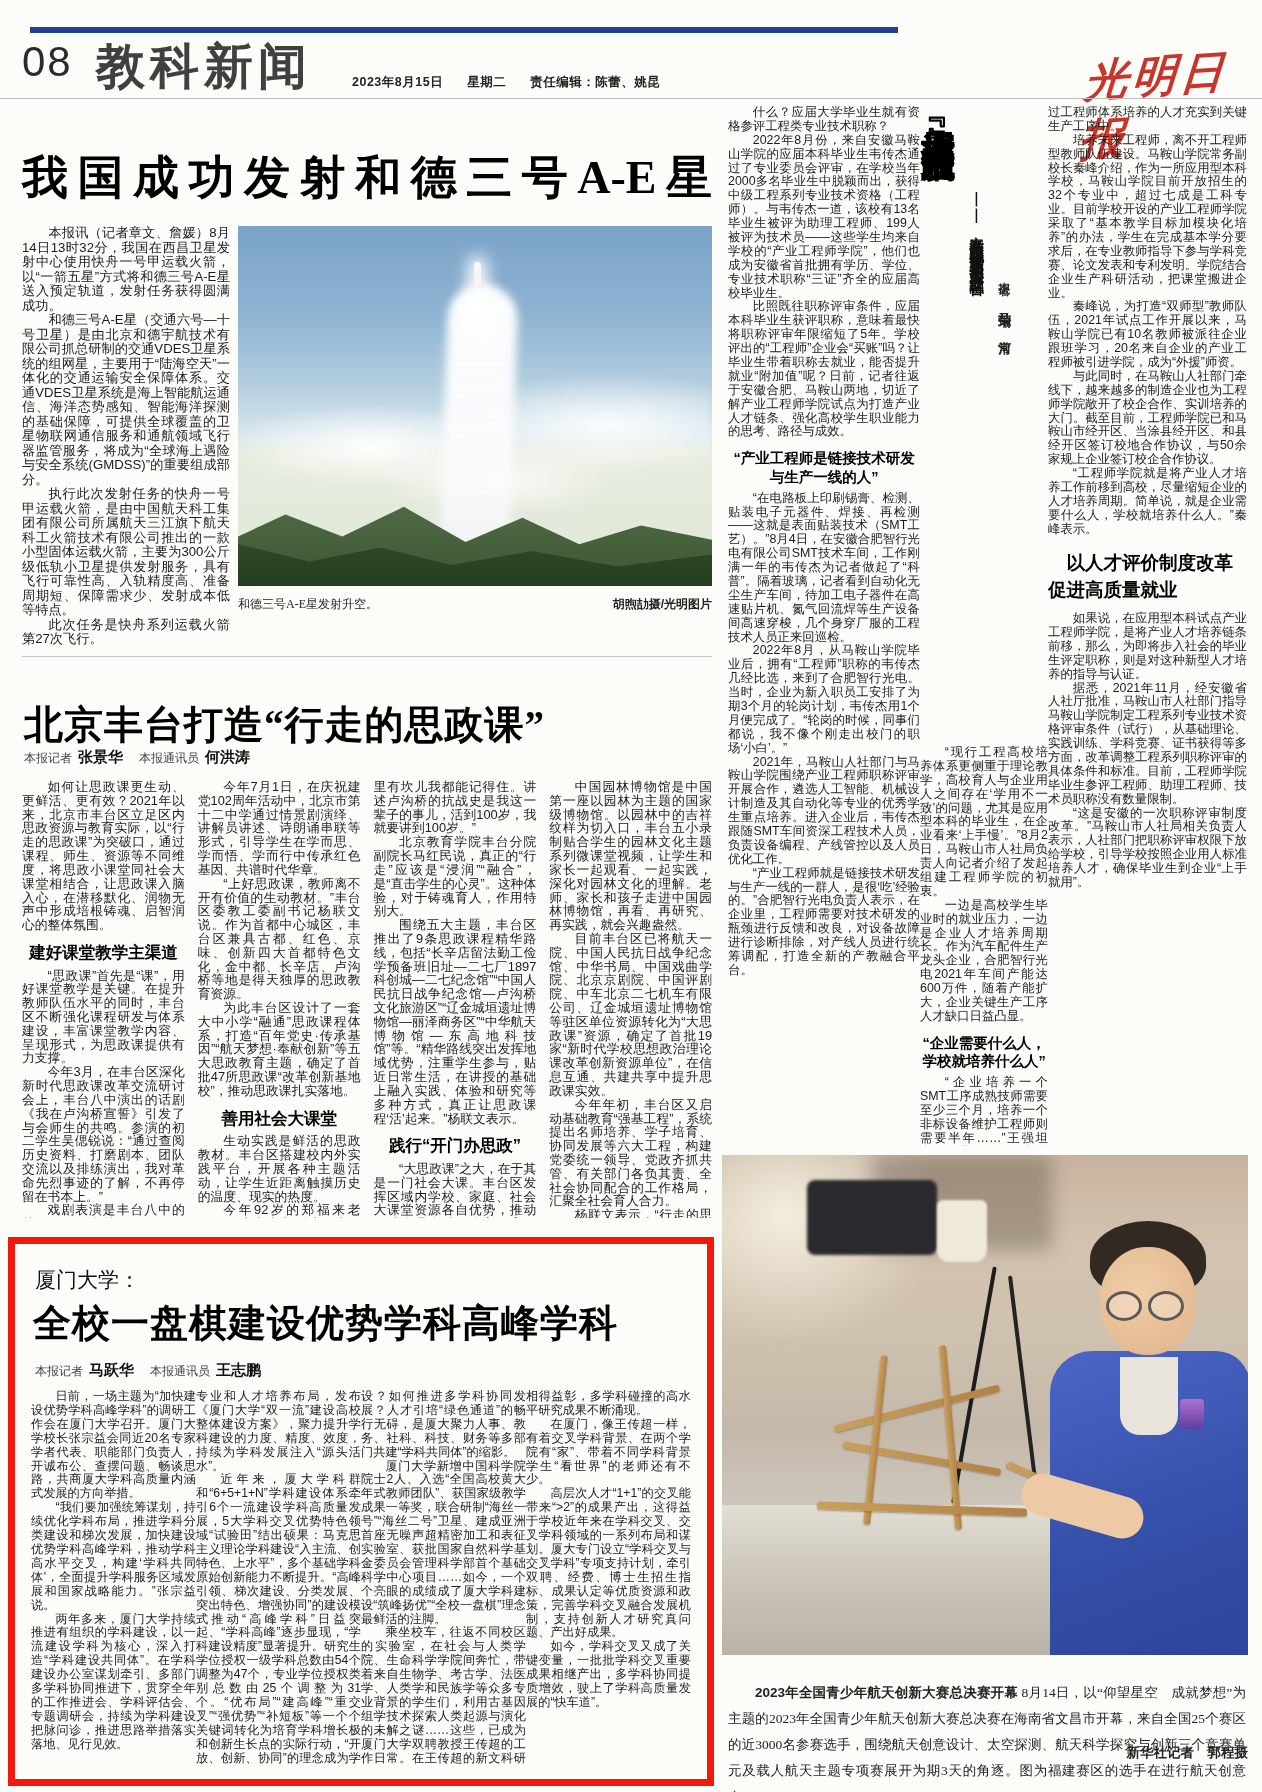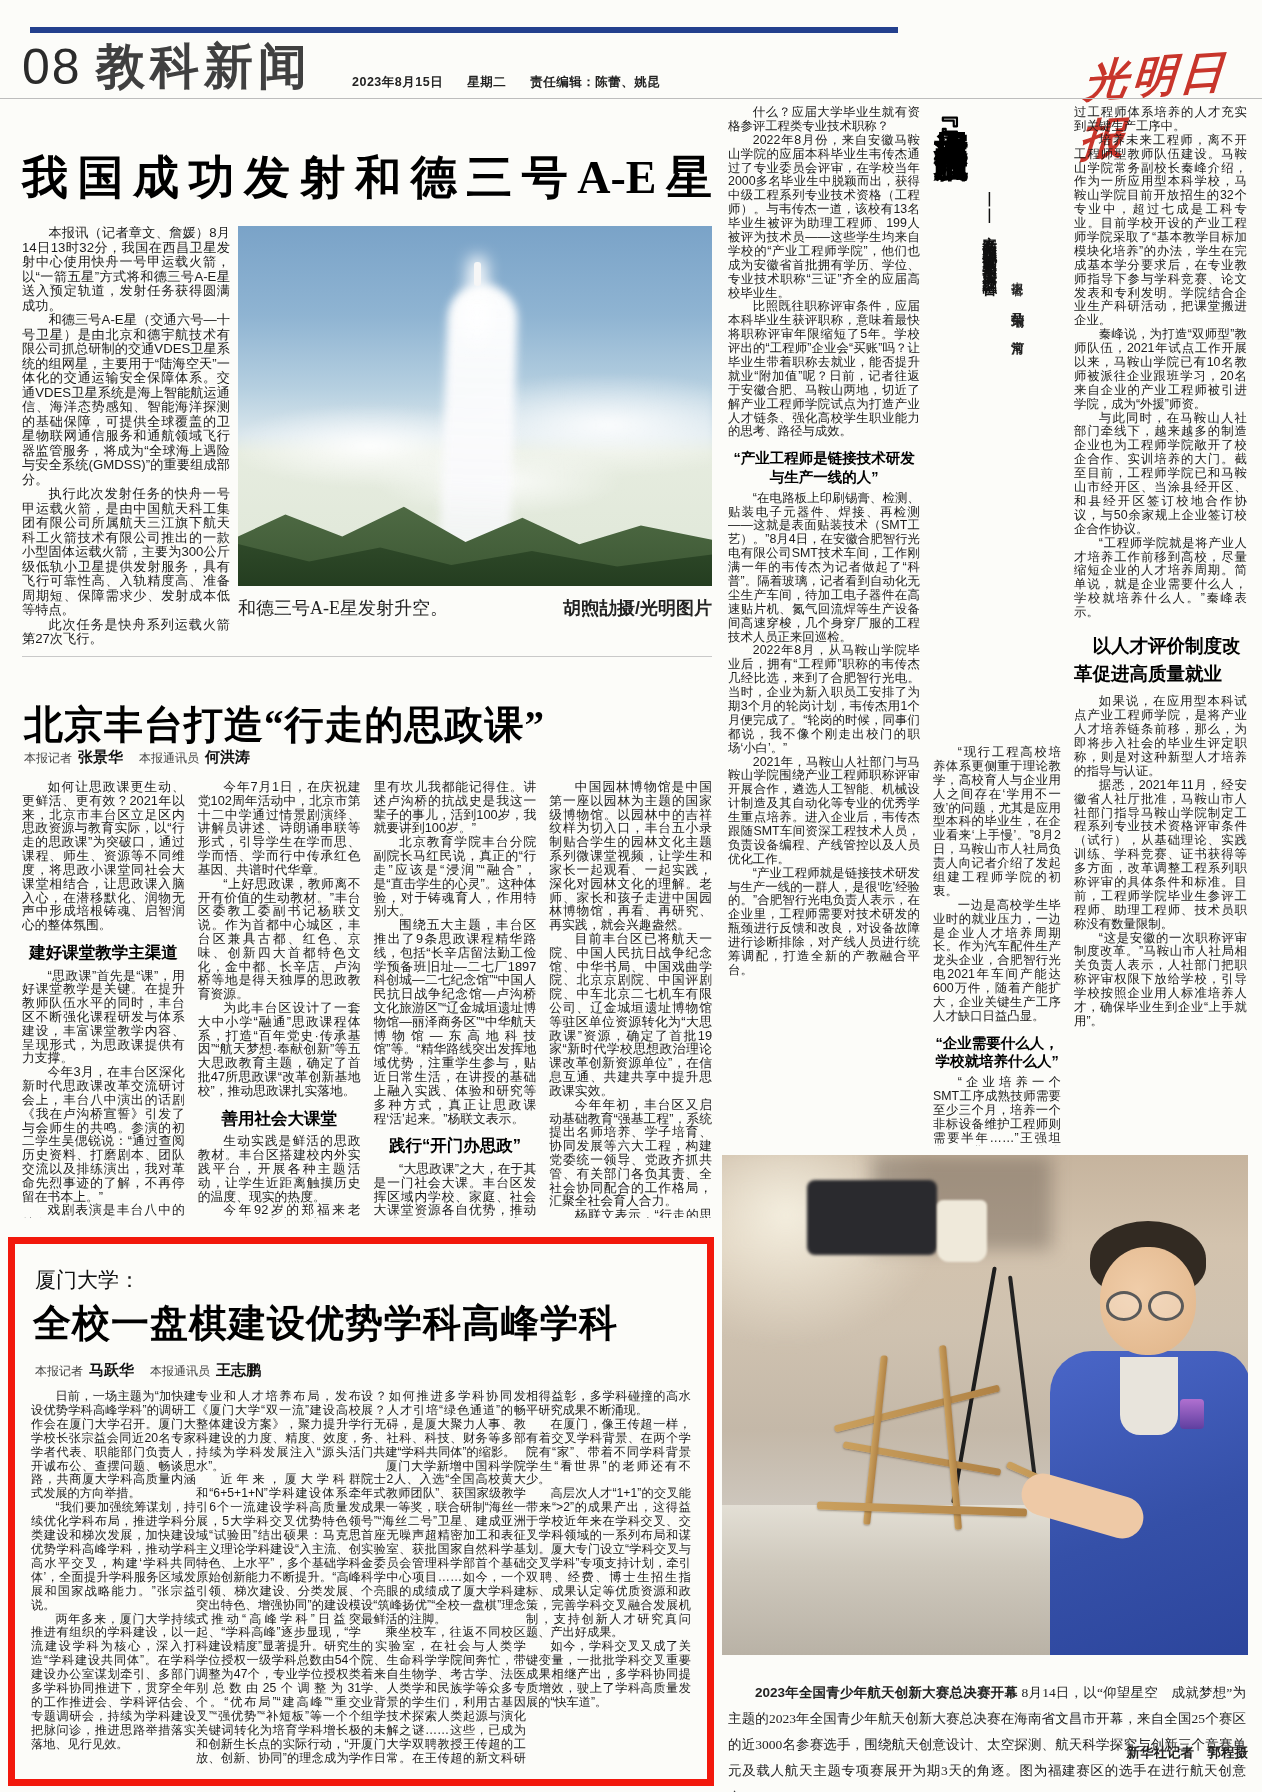--- a/index.html
+++ b/index.html
@@ -1,21 +1,21 @@
 <!DOCTYPE html>
 <html><head>
 <meta charset="utf-8">
 <style>
   html,body{margin:0;padding:0;background:#e8e8e4}
   .page{position:relative;width:1262px;height:1792px;background:#fcfcf9;margin:0 auto;
         font-family:"Liberation Sans",sans-serif;color:#1a1a1a;overflow:hidden}
   .abs{position:absolute}
   
   .topbar{left:30px;top:27px;width:868px;height:6px;background:#23408e}
-  .pageno{left:22px;top:38px;font-size:50px;font-weight:400;color:#2b2b2b;letter-spacing:2px}
+  .pageno{left:22px;top:38px;font-size:42px;font-weight:400;color:#2b2b2b;letter-spacing:2px}
   .section-title{left:96px;top:34px;font-size:49px;font-weight:900;color:#404040;letter-spacing:5px}
   .dateline{left:352px;top:74px;font-size:12.5px;font-weight:700;color:#222;letter-spacing:.5px}
   .dateline span{margin-right:20px}
   .masthead{left:1082px;top:46px;font-size:44px;font-weight:700;color:#c8352b;
             font-family:"Liberation Serif",serif;font-style:italic;letter-spacing:4px;
             transform:rotate(-4deg) skewX(-8deg)}
   .header-rule{left:0;top:98px;width:1262px;height:1px;background:#bdbdbd}
   
   .a1-headline{left:22px;top:122px;width:690px;font-family:"Liberation Serif",serif;
                font-weight:900;font-size:46px;color:#000;text-align:justify;text-align-last:justify;line-height:1.1}
@@ -33,39 +33,39 @@
      clip-path:polygon(0 40%,15% 65%,30% 45%,45% 70%,62% 50%,80% 72%,100% 55%,100% 100%,0 100%)}
   .p1-plume{left:205px;top:58px;width:70px;height:330px;border-radius:40px;filter:blur(4px);transform:rotate(2deg);
      background:linear-gradient(180deg,rgba(255,255,255,.98),rgba(250,250,252,.92) 60%,rgba(240,244,246,.6))}
   .p1-plumebase{left:180px;top:320px;width:130px;height:70px;border-radius:50%;filter:blur(8px);
      background:rgba(255,255,255,.85)}
   .p1-glow{left:214px;top:44px;width:50px;height:90px;border-radius:50%;filter:blur(6px);
      background:radial-gradient(ellipse,rgba(255,255,255,1),rgba(255,255,255,0) 70%)}
   .p1-rocket{left:236px;top:36px;width:7px;height:24px;background:#f6f6f6;border-radius:3px;
      box-shadow:0 0 16px 6px rgba(255,255,255,.95)}
   .caption1{left:238px;top:596px;width:474px;display:flex;justify-content:space-between;
-            font-size:18px;color:#222;font-family:"Liberation Serif",serif}
+            font-size:12px;color:#222;font-family:"Liberation Serif",serif}
   .caption1 .credit{font-family:"Liberation Sans",sans-serif;font-weight:700}
   .rule1{left:22px;top:656px;width:690px;height:1px;background:#c9c9c9}
   
   .a2-headline{left:24px;top:666px;font-family:"Liberation Serif",serif;font-weight:900;
                font-size:39px;color:#000;letter-spacing:1px}
   .byline{font-size:12px;color:#444}
   .byline .name{font-size:15px;font-weight:700;font-family:"Liberation Serif",serif;color:#111;margin:0 16px 0 6px}
   .a2-byline{left:24px;top:748px}
   .a2-cols{left:22px;top:780px;width:690px;height:438px;display:flex;gap:13px;
            font-size:12.8px;line-height:1.08}
   .col{flex:1;overflow:hidden;text-align:justify}
   p.para{margin:0;text-indent:2em;text-align:justify}
   p.para.ni{text-indent:0}
   h4.subhead{font-family:"Liberation Sans",sans-serif;font-weight:700;font-size:16.5px;
              text-align:center;margin:10px 0 6px;line-height:1.25;color:#000}
   h4.subhead.subhead-lg{font-size:18.5px;text-align:left;text-indent:1em;line-height:1.5;margin:12px 0 8px}
   
-  .right-wrap{left:728px;top:106px;width:519px;height:1040px;display:flex;gap:13px;
+  .right-wrap{left:728px;top:106px;width:519px;height:1040px;display:flex;
               font-size:12.4px;line-height:1.12}
   .colA{width:192px;overflow:hidden}
   .colB{width:128px;overflow:hidden}
   .colE{flex:1;overflow:hidden}
   .colA h4.subhead,.colB h4.subhead{font-size:14.5px}
   .vblock{height:640px;display:flex;gap:10px;align-items:flex-start}
   .vh-main{writing-mode:vertical-rl;font-family:"Liberation Serif",serif;font-weight:900;
            font-size:34px;line-height:1.05;color:#000;height:640px}
   .vh-main .vh2{padding-top:14px}
   .vh-sub{writing-mode:vertical-rl;font-size:14.5px;font-weight:700;letter-spacing:2px;

